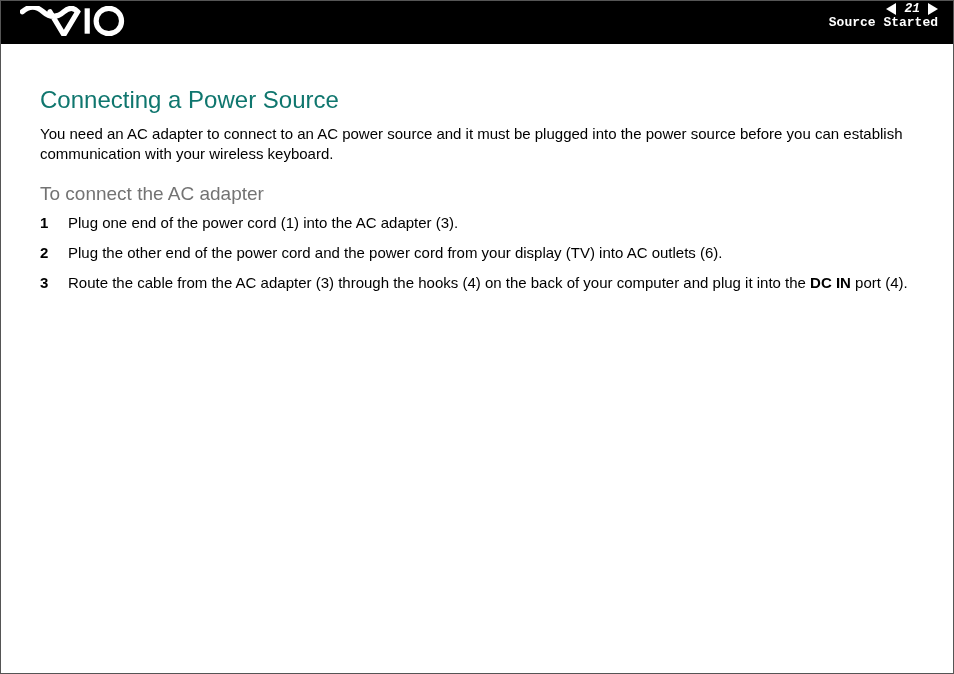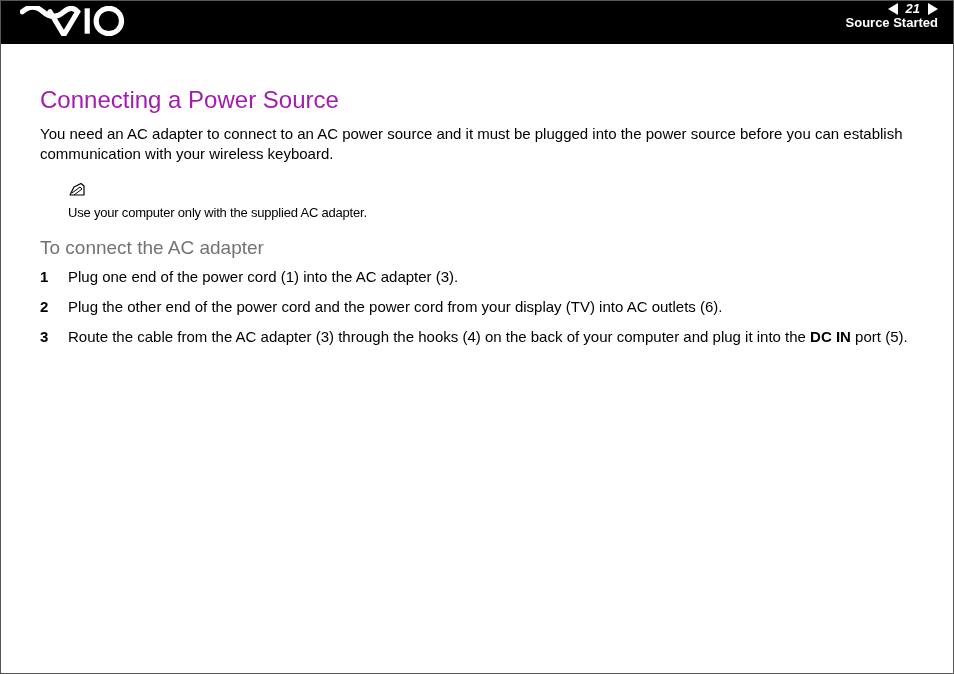--- a/index.html
+++ b/index.html
@@ -25,20 +25,21 @@
     height: 30px;
   }
   .vaio-logo svg { height: 30px; }
   .header-nav {
     position: absolute;
     right: 16px;
     top: 2px;
     text-align: right;
     color: #fff;
     line-height: 1.1;
+    font-family: Liberation Mono, monospace;
   }
   .nav-line {
     display: flex;
     justify-content: flex-end;
     align-items: center;
     gap: 4px;
   }
   .nav-arrow { display:inline-flex; }
   .nav-arrow svg { width: 14px; height: 12px; }
   .page-num {
@@ -47,21 +48,21 @@
     font-style: italic;
   }
   .section-title {
     font-size: 13px;
     font-weight: bold;
   }
   .content {
     padding: 42px 40px 0 40px;
   }
   h1.main-heading {
-    color: #a21caf;
+    color: #0f766e;
     font-weight: normal;
     font-size: 24px;
     margin: 0 0 10px 0;
   }
   p.intro {
     font-size: 15px;
     margin: 0 0 18px 0;
     line-height: 1.35;
   }
   .note-block {
@@ -139,38 +140,29 @@
       </span>
     </div>
     <div class="section-title">Source Started</div>
   </div>
 </div>
 
 <div class="content">
   <h1 class="main-heading">Connecting a Power Source</h1>
   <p class="intro">You need an AC adapter to connect to an AC power source and it must be plugged into the power source before you can establish communication with your wireless keyboard.</p>
 
-  <div class="note-block">
-    <span class="note-icon">
-      <svg width="20" height="14" viewBox="0 0 20 14">
-        <path d="M 2 12 L 16 12 L 16 3 L 13 0.5 L 6 4 Z" fill="none" stroke="#000" stroke-width="1.2" stroke-linejoin="round"></path>
-        <path d="M 4 10 L 12 4 L 14 6 L 6 12" fill="none" stroke="#000" stroke-width="1"></path>
-      </svg>
-    </span>
-    <span class="note-text">Use your computer only with the supplied AC adapter.</span>
-  </div>
 
   <h2 class="sub-heading">To connect the AC adapter</h2>
 
   <ol class="steps">
     <li>
       <span>Plug one end of the power cord (1) into the AC adapter (3).</span>
     </li>
     <li>
       <span>Plug the other end of the power cord and the power cord from your display (TV) into AC outlets (6).</span>
     </li>
     <li>
-      <span>Route the cable from the AC adapter (3) through the hooks (4) on the back of your computer and plug it into the </span><span class="dc-in">DC IN</span><span> port (5).</span>
+      <span>Route the cable from the AC adapter (3) through the hooks (4) on the back of your computer and plug it into the </span><span class="dc-in">DC IN</span><span> port (4).</span>
     </li>
   </ol>
 </div>
 
 <div class="frame-border"></div>
 
 </body></html>

